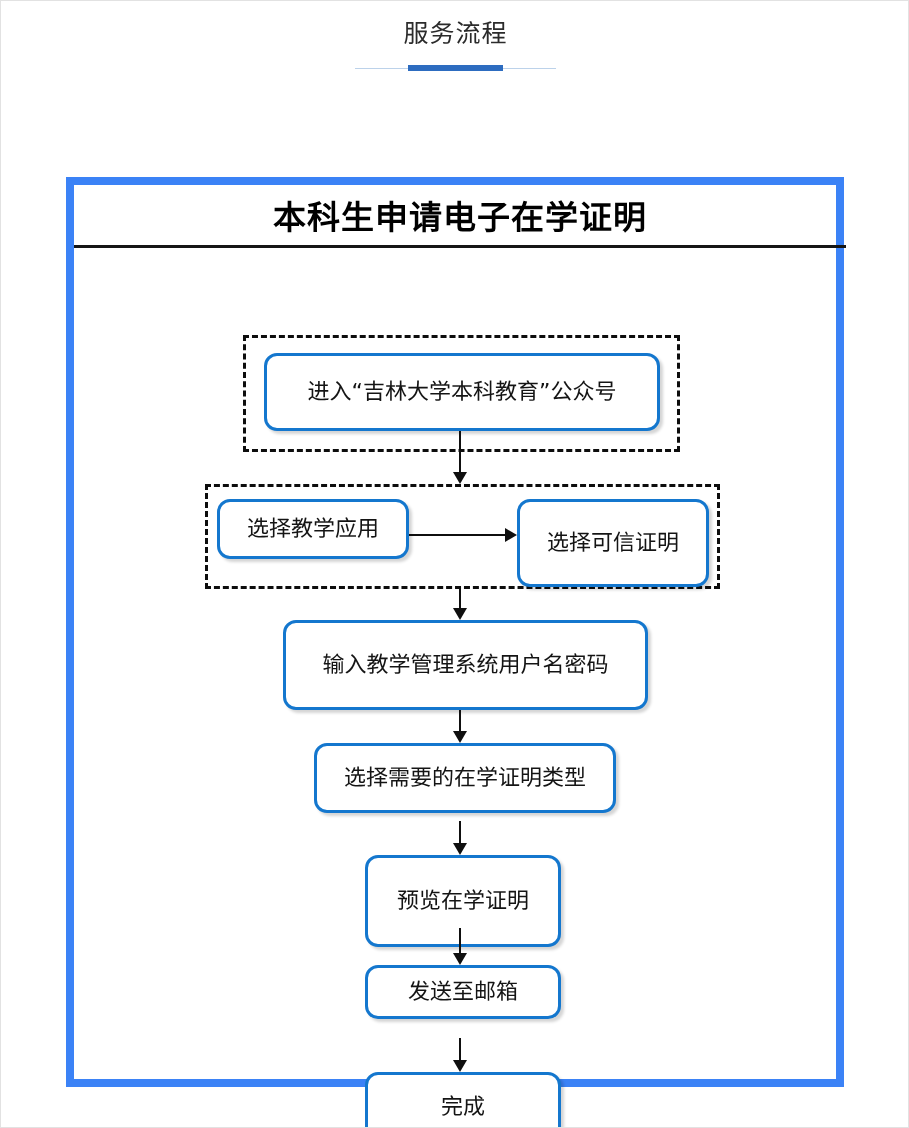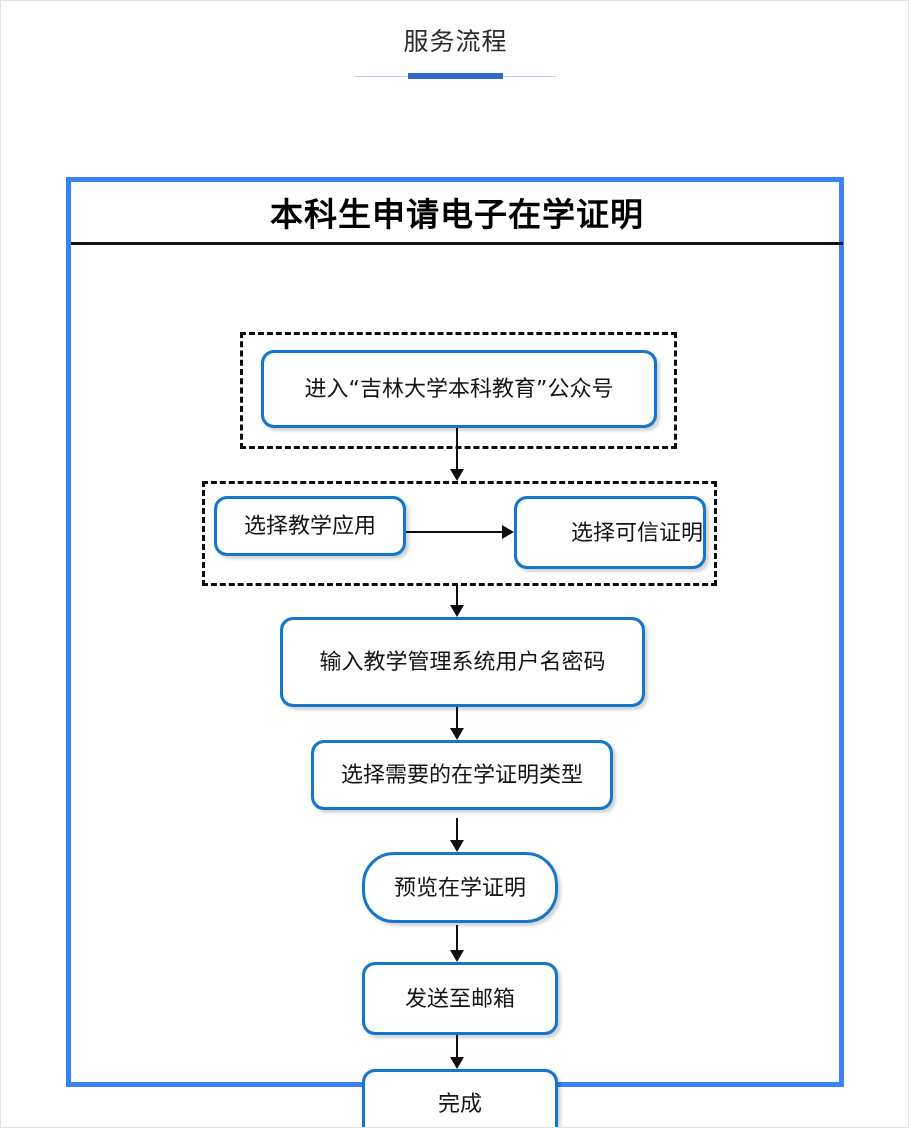--- a/index.html
+++ b/index.html
@@ -18,21 +18,21 @@
     box-sizing: border-box;
     background: #ffffff;
     border: 1px solid #e2e2e2;
     overflow: hidden;
   }
 
   
   .page-header {
     position: absolute;
     left: 0;
-    top: 8px;
+    top: 0;
     width: 909px;
     text-align: center;
   }
   .page-header .heading {
     margin: 0;
     padding-top: 16px;
     font-size: 25px;
     font-weight: 400;
     line-height: 1.3;
     color: #2b2b2b;
@@ -62,21 +62,21 @@
   }
 
   
   .frame {
     position: absolute;
     left: 65px;
     top: 176px;
     width: 778px;
     height: 910px;
     box-sizing: border-box;
-    border: 5px solid #3b82f6;
+    border: 8px solid #3b82f6;
     background: #ffffff;
   }
   .frame-title {
     position: absolute;
     left: 0;
     top: 0;
     width: 772px;
     height: 63px;
     box-sizing: border-box;
     border-bottom: 3px solid #151515;
@@ -127,25 +127,25 @@
   .node span {
     font-family: "DejaVu Sans", "Liberation Sans", sans-serif;
     font-size: 22px;
     color: #141414;
     line-height: 1.25;
     white-space: nowrap;
   }
 
   .node-1 { left: 190px; top: 105px; width: 396px; height: 78px; }
   .node-2 { left: 143px; top: 251px; width: 192px; height: 60px; }
-  .node-3 { left: 443px; top: 251px; width: 192px; height: 73px; justify-content: flex-end; }
+  .node-3 { left: 443px; top: 251px; width: 192px; height: 88px; }
   .node-4 { left: 209px; top: 372px; width: 365px; height: 90px; }
   .node-5 { left: 240px; top: 495px; width: 302px; height: 70px; }
-  .node-6 { left: 291px; top: 607px; width: 196px; height: 71px; border-radius: 32px; }
-  .node-7 { left: 291px; top: 717px; width: 196px; height: 73px; }
+  .node-6 { left: 291px; top: 607px; width: 196px; height: 92px; }
+  .node-7 { left: 291px; top: 717px; width: 196px; height: 54px; }
   .node-8 { left: 291px; top: 824px; width: 196px; height: 70px; }
 
   
   .arrow-v {
     position: absolute;
     width: 14px;
   }
   .arrow-v .shaft {
     position: absolute;
     left: 6px;

